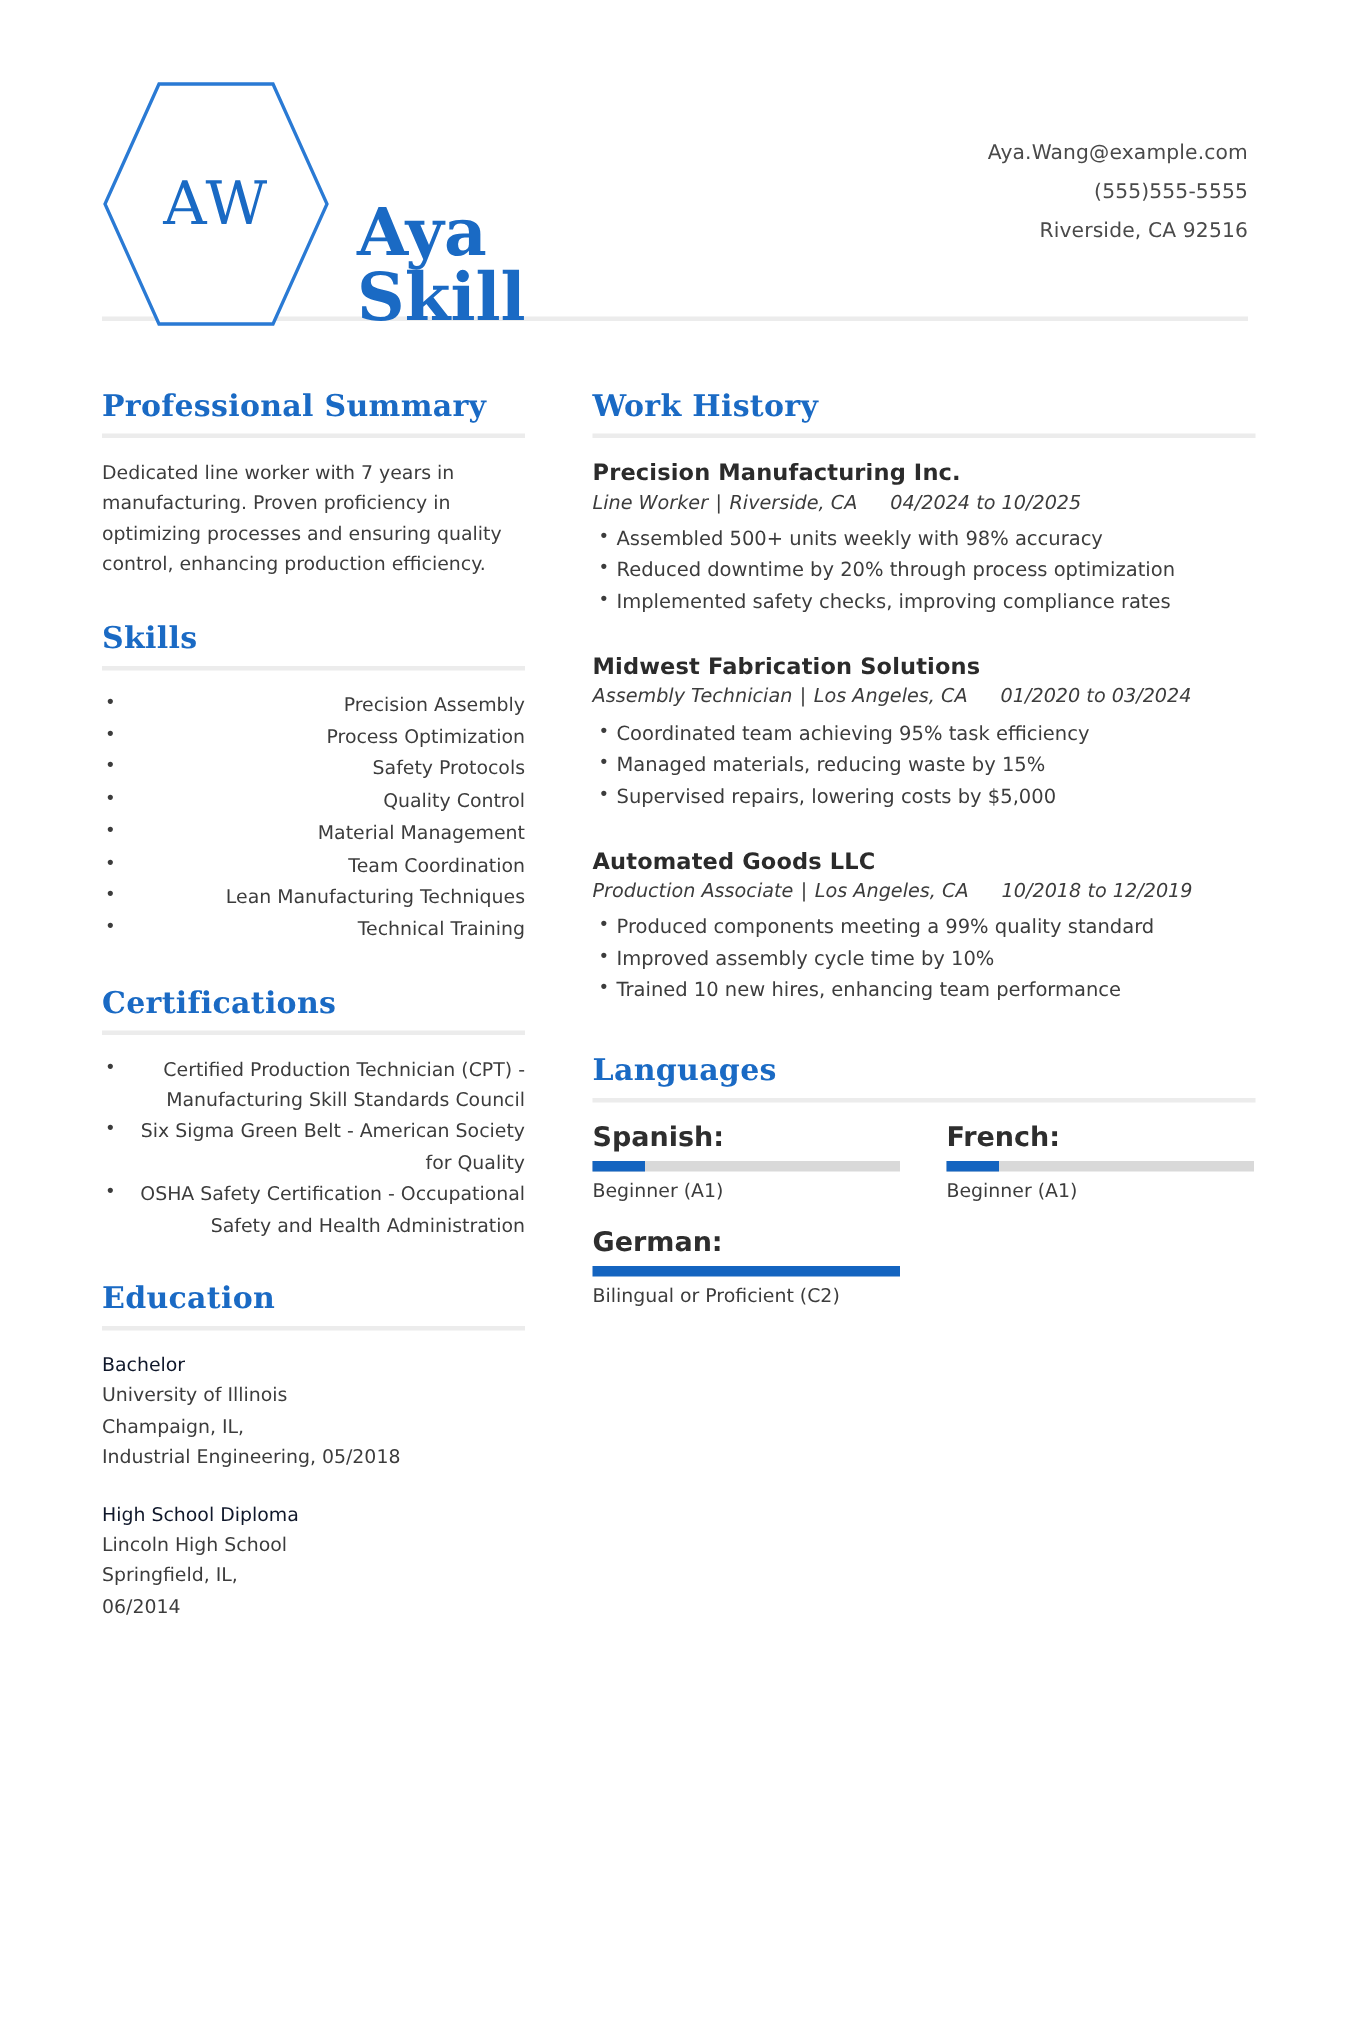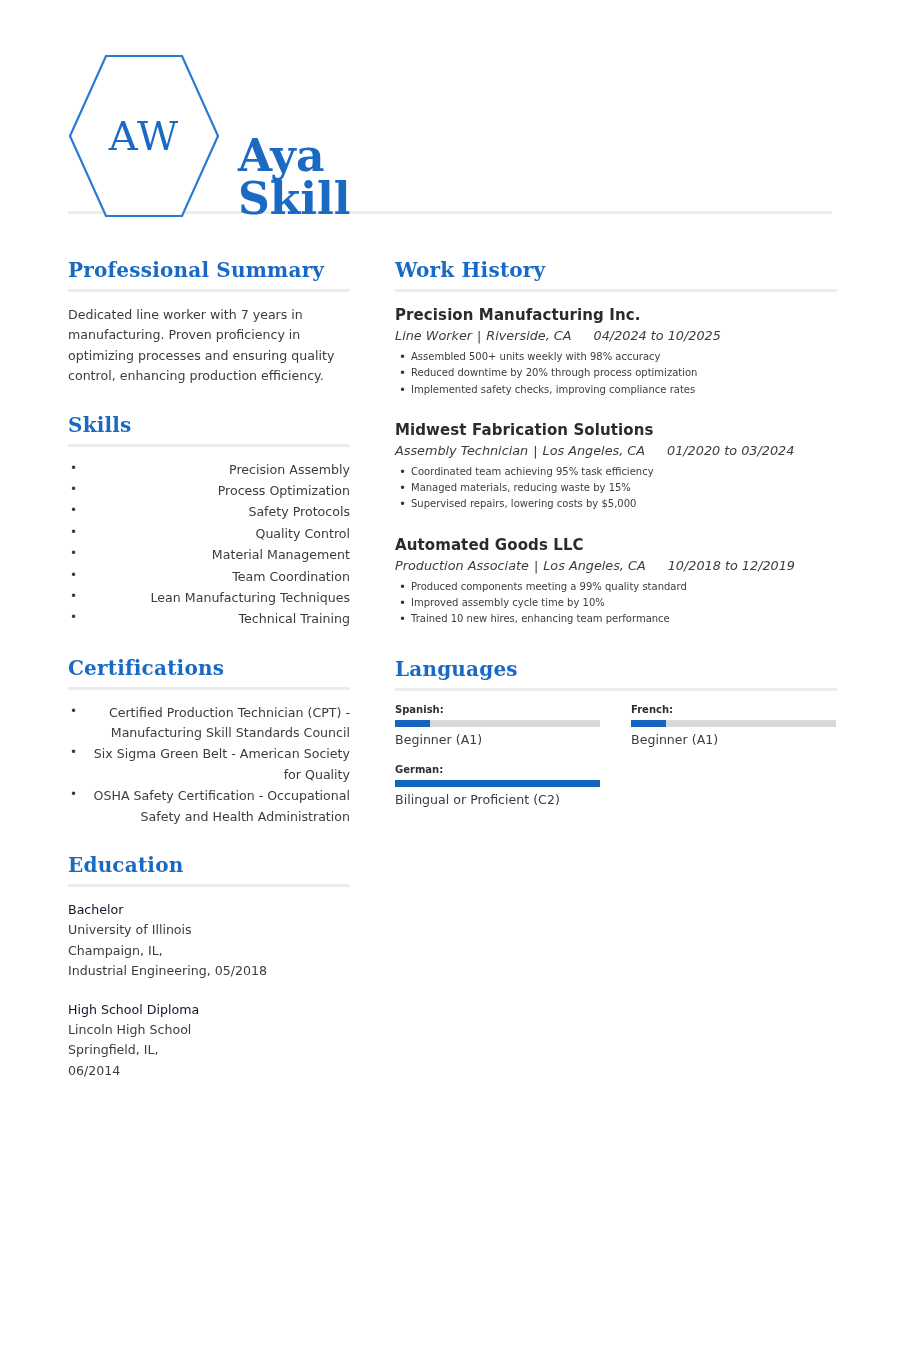--- a/index.html
+++ b/index.html
@@ -177,21 +177,21 @@
   .job-meta .sep { padding: 0 5px; }
   .job-meta .dates { padding-left: 22px; }
   ul.job-bullets {
     list-style: none;
     margin: 0;
     padding: 0;
   }
   ul.job-bullets li {
     position: relative;
     padding-left: 16px;
-    font-size: 10px;
+    font-size: 13px;
     line-height: 1.62;
     color: #3c3c3c;
   }
   ul.job-bullets li::before {
     content: "\2022";
     position: absolute;
     left: 4px;
     top: -1px;
     font-size: 12px;
     color: #3c3c3c;
@@ -200,21 +200,21 @@
   
   .lang-section { margin-top: 30px; }
   .lang-grid {
     display: flex;
     flex-wrap: wrap;
     column-gap: 31px;
     row-gap: 14px;
   }
   .lang-item { width: 205px; }
   .lang-name {
-    font-size: 10px;
+    font-size: 18px;
     font-weight: bold;
     color: #2e2e2e;
     margin-bottom: 5px;
   }
   .lang-bar {
     height: 7px;
     background: #d9d9d9;
     margin-bottom: 4px;
   }
   .lang-bar .fill {
@@ -237,20 +237,25 @@
       <div class="monogram">
         <svg viewBox="0 0 152 168" xmlns="http://www.w3.org/2000/svg">
           <polygon points="38,4 114,4 150,84 114,164 38,164 2,84" fill="#ffffff" stroke="#2a7ad4" stroke-width="2.2"></polygon>
         </svg>
         <div class="initials">AW</div>
       </div>
       <div class="name-block">
         <span class="nm">Aya</span>
         <span class="nm">Skill</span>
       </div>
+    </div>
+    <div class="contact">
+      <div>Aya.Wang@example.com</div>
+      <div>(555)555-5555</div>
+      <div>Riverside, CA 92516</div>
     </div>
   </div>
 
   <div class="header-rule"></div>
 
   <div class="columns">
 
     <div class="col-left">
 
       <div class="section">

